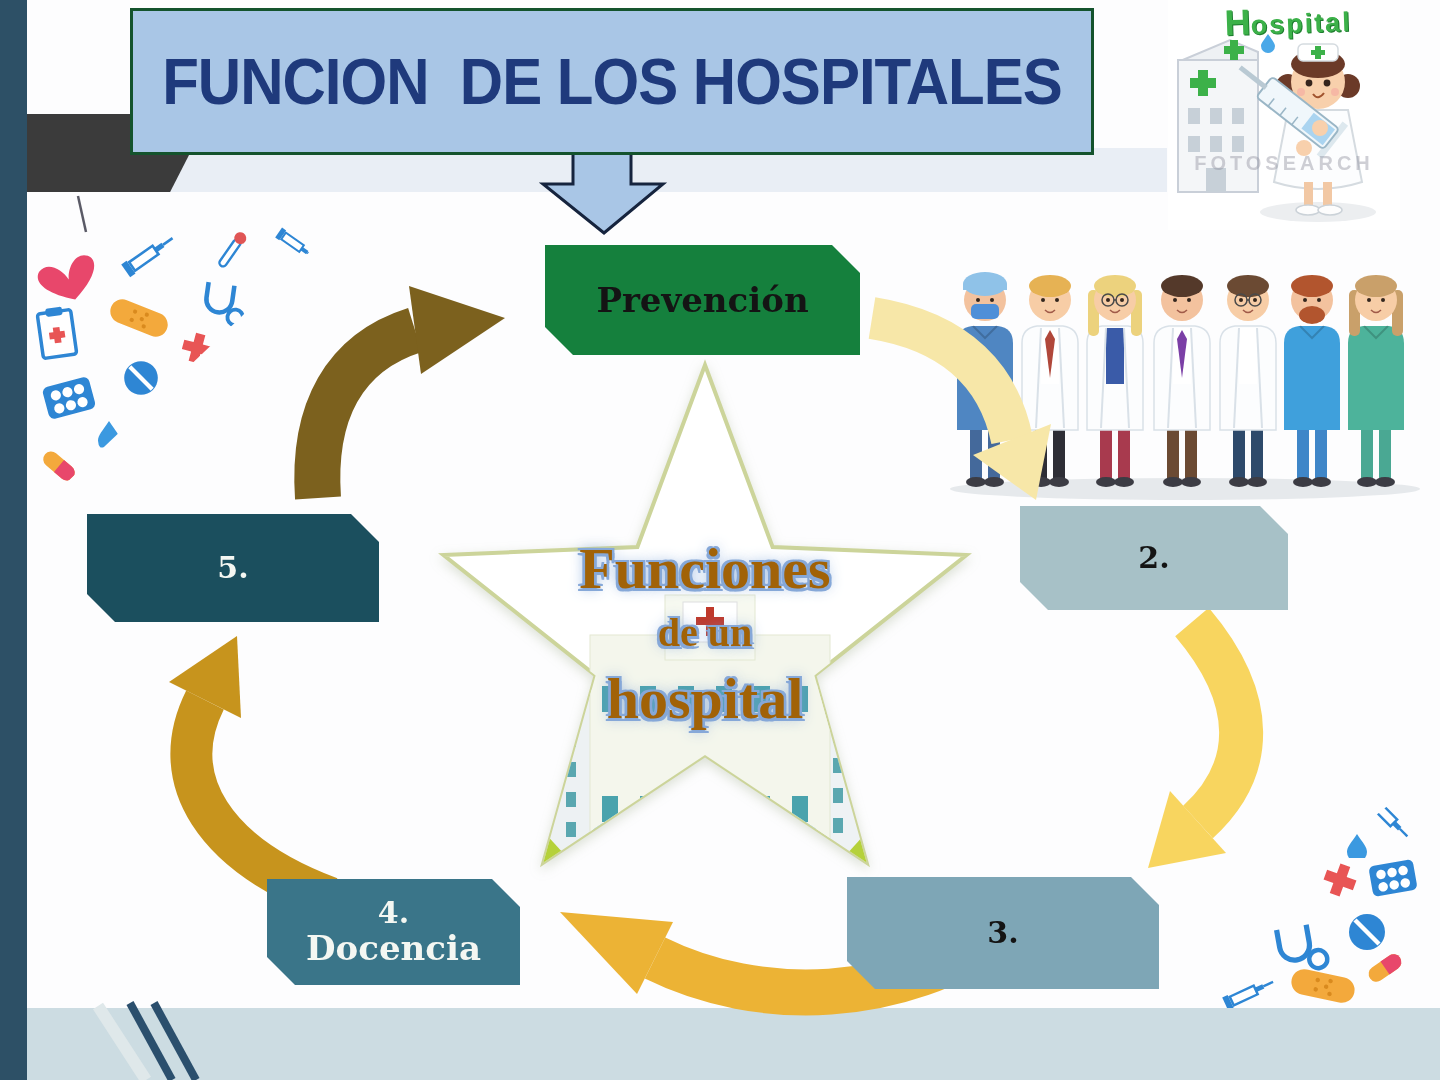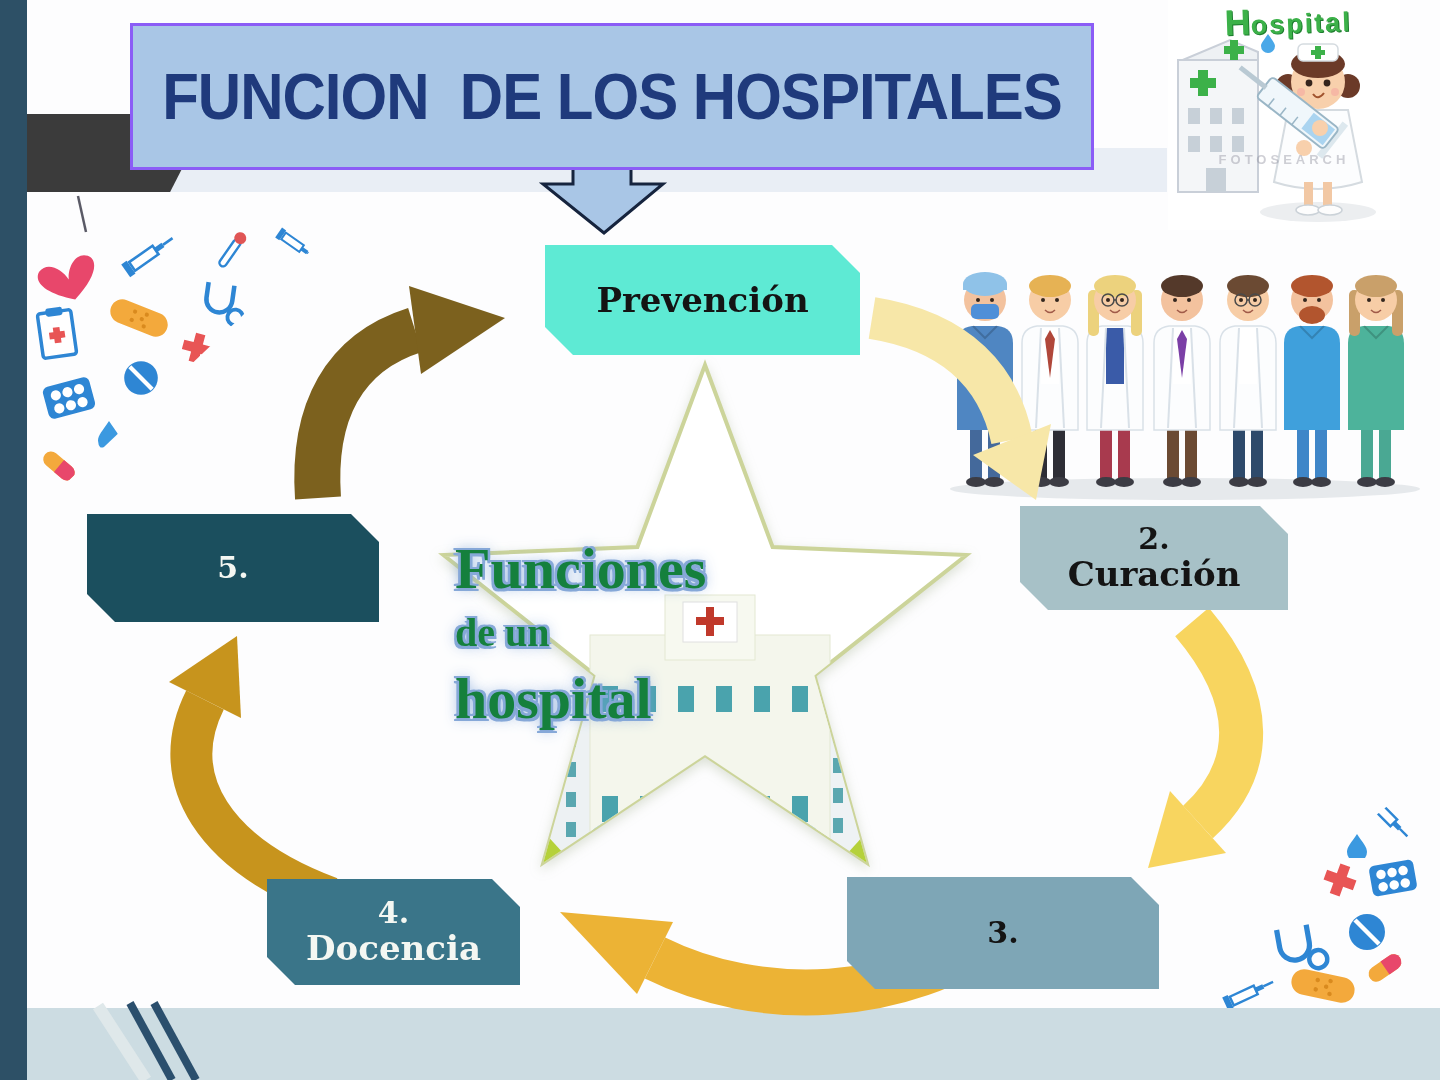--- a/index.html
+++ b/index.html
@@ -7,39 +7,39 @@
   .abs{position:absolute;}
 
   
   #left-strip{left:0;top:0;width:27px;height:1080px;background:#2d5066;z-index:30;}
   #light-band{left:27px;top:148px;width:1140px;height:44px;background:#e9eef5;z-index:1;}
   #gray-band{left:0;top:114px;width:210px;height:78px;background:#3b3b3b;z-index:2;
              clip-path:polygon(0 0,100% 0,81% 100%,0 100%);}
   #footer-band{left:0;top:1008px;width:1440px;height:72px;background:#ccdce2;z-index:3;}
 
   
-  #title-box{left:130px;top:23px;width:958px;height:141px;background:#a9c6e6;border:3px solid #8b5cf6;
+  #title-box{left:130px;top:8px;width:958px;height:141px;background:#a9c6e6;border:3px solid #14532d;
              display:flex;align-items:center;justify-content:center;z-index:40;}
   #title-text{font-weight:bold;font-size:60px;color:#1f3a7c;letter-spacing:-1px;white-space:pre;
               font-family:"Liberation Sans",sans-serif;transform:scaleY(1.08);}
   #callout-arrow{left:528px;top:147px;width:140px;height:92px;z-index:39;}
 
   
   #nurse-card{left:1168px;top:0;width:232px;height:230px;background:#ffffff;z-index:35;}
   #nurse-caption{position:absolute;left:30px;top:0px;width:180px;text-align:center;transform:rotate(-2deg);
                  color:#3cb149;font-weight:bold;font-family:"Liberation Sans",sans-serif;
                  text-shadow:1px 1px 0 #1d7c2e;}
   #nurse-caption .cap-h{font-size:36px;}
   #nurse-caption .cap-rest{font-size:27px;letter-spacing:2px;}
-  #nurse-watermark{position:absolute;left:0;top:152px;width:100%;text-align:center;font-size:13px;
+  #nurse-watermark{position:absolute;left:0;top:152px;width:100%;text-align:center;font-size:20px;
                    font-weight:bold;letter-spacing:4px;color:rgba(140,140,155,.42);}
 
   
-  #star-caption{left:455px;top:536px;width:500px;z-index:12;
-     font-family:"Liberation Serif",serif;font-weight:bold;color:#15803d;
+  #star-caption{left:455px;top:536px;width:500px;text-align:center;z-index:12;
+     font-family:"Liberation Serif",serif;font-weight:bold;color:#a16207;
      text-shadow:-2.5px -2.5px 0 #86a8d8, 2.5px -2.5px 0 #86a8d8, -2.5px 2.5px 0 #86a8d8,
                  2.5px 2.5px 0 #86a8d8, 0 0 14px rgba(120,160,215,.85);}
   .sc1{font-size:58px;line-height:66px;}
   .sc2{font-size:40px;line-height:62px;}
   .sc3{font-size:58px;line-height:70px;}
 
   
   .node{position:absolute;display:flex;flex-direction:column;align-items:center;justify-content:center;
         font-family:"DejaVu Serif",serif;font-weight:bold;text-align:center;z-index:25;
         clip-path:polygon(0 0,calc(100% - 28px) 0,100% 28px,100% 100%,28px 100%,0 calc(100% - 28px));}
@@ -371,27 +371,26 @@
     <g>
       <path d="M 1005 930 C 900 1005 760 1010 655 958" fill="none" stroke-width="46" stroke="#ecb335"></path>
       <polygon points="673,922 637,994 560,912" fill="#ecb335"></polygon>
     </g>
     <g>
       <path d="M 330 898 C 215 855 165 780 205 700" fill="none" stroke-width="42" stroke="#c7941d"></path>
       <polygon points="241,718 169,682 237,636" fill="#c7941d"></polygon>
     </g>
   </svg>
 
-  <div id="node-prevencion" class="node" style="background: #5eead4; color: rgb(20, 20, 20);">
+  <div id="node-prevencion" class="node" style="background: #15803d; color: rgb(20, 20, 20);">
 
     <div class="node-label">Prevención</div>
   </div>
   <div id="node-curacion" class="node" style="background: rgb(167, 193, 199); color: rgb(20, 20, 20);">
     <div class="node-number">2.</div>
-    <div class="node-label">Curación</div>
   </div>
   <div id="node-rehabilitacion" class="node" style="background: rgb(126, 166, 182); color: rgb(20, 20, 20);">
     <div class="node-number">3.</div>
   </div>
   <div id="node-docencia" class="node" style="background: rgb(58, 117, 137); color: rgb(244, 247, 242);">
     <div class="node-number">4.</div>
     <div class="node-label">Docencia</div>
   </div>
   <div id="node-investigacion" class="node" style="background: rgb(27, 79, 94); color: rgb(244, 247, 242);">
     <div class="node-number">5.</div>

